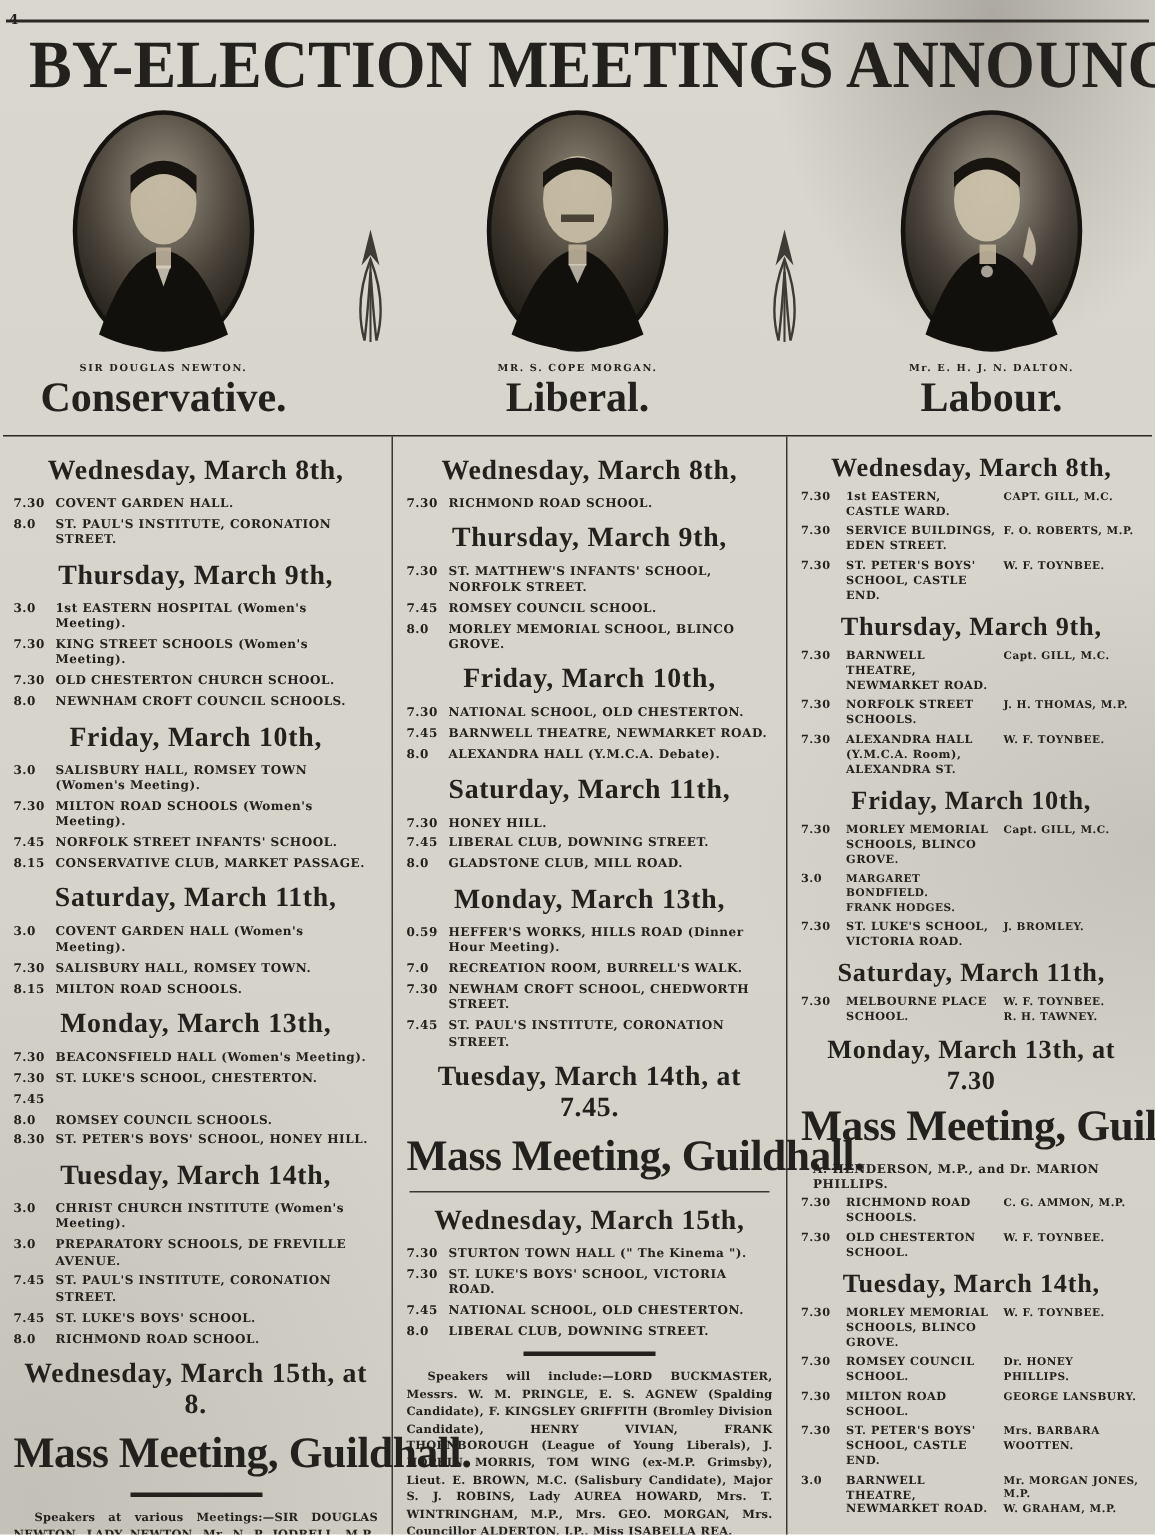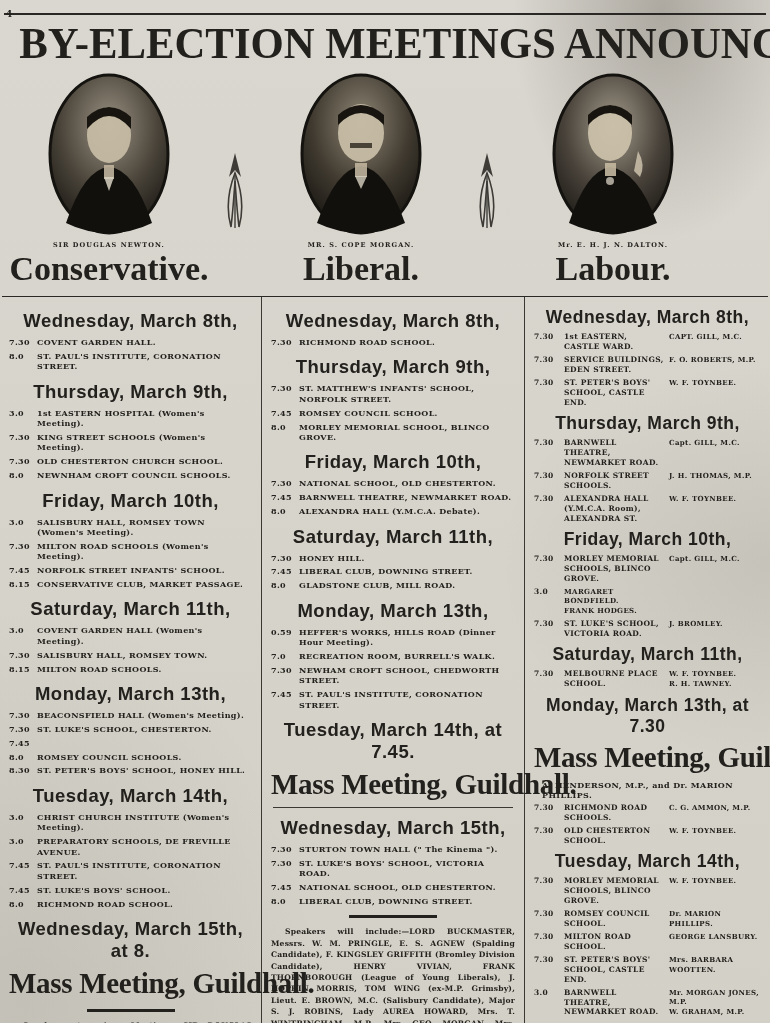--- a/index.html
+++ b/index.html
@@ -13,35 +13,35 @@
       radial-gradient(ellipse at 3% 98%, rgba(55,50,40,.10), transparent 28%),
       linear-gradient(#dad7d0, #d3d0c7);
   }
   .masthead-bar { position:relative; padding-top:8px; }
   .page-number { position:absolute; left:6px; top:9px; font-size:9px; font-weight:bold; }
   .masthead { text-align:center; font-size:8px; font-weight:bold; letter-spacing:1.3px; }
   .top-rule { border:none; border-top:2px solid #2a2824; margin:5px 4px 0 4px; }
   .headline { text-align:center; white-space:nowrap; font-weight:bold; font-size:45px;
     letter-spacing:0px; transform:scaleX(.95); transform-origin:50% 50%; margin-top:2px;
     font-family:"Liberation Serif", serif; }
-  .photo-row { display:flex; align-items:flex-start; justify-content:flex-start; gap:0; margin-top:4px; }
+  .photo-row { display:flex; align-items:flex-start; justify-content:space-between; gap:0; margin-top:4px; }
   .candidate { text-align:center; width:218px; }
   .portrait { display:block; margin:0 auto; }
   .ornament { margin-top:78px; opacity:.85; }
   .cap-name { font-size:6.5px; font-weight:bold; letter-spacing:1.1px; margin-top:6px; }
-  .cap-party { font-size:34px; font-weight:bold; margin-top:1px; font-family:"Liberation Serif", serif; }
+  .cap-party { font-size:28px; font-weight:bold; margin-top:1px; font-family:"Liberation Serif", serif; }
   .mid-rule { border:none; border-top:1.5px solid #2a2824; margin:8px 2px 0 2px; }
 
   .columns { display:grid; grid-template-columns:262px 263px 245px; align-items:stretch; }
   .col { padding:4px 9px 0 9px; }
   .col-conservative { border-right:1px solid #3a3833; }
   .col-liberal { border-right:1px solid #3a3833; }
 
   .date-heading { text-align:center; font-weight:bold; font-size:18.5px; margin:9px 0 5px 0;
-    font-family:Liberation Sans, sans-serif; letter-spacing:.5px; }
+    font-family:Liberation Serif, serif; letter-spacing:.5px; }
   .col-labour .date-heading { font-size:17.5px; margin:6px 0 4px 0; }
   .mass-title { text-align:center; font-weight:bold; font-size:29px; white-space:nowrap;
     margin:1px 0 6px 0; letter-spacing:-.3px; font-family:"Liberation Serif", serif; }
   .col-rule { border-top:1px solid #3a3833; margin:4px 2px 8px 2px; }
   .lead-line { font-size:8px; font-weight:bold; letter-spacing:.4px; margin:0 0 3px 8px; }
 
   .meeting-row { display:grid; grid-template-columns:28px 1fr; font-size:8px; font-weight:bold;
     letter-spacing:.35px; line-height:1.3; margin-bottom:3.5px; }
   .col-labour .meeting-row { grid-template-columns:26px 1fr 92px; column-gap:4px; font-size:7.5px; }
   .m-time { white-space:nowrap; }
@@ -447,21 +447,21 @@
           <div class="m-time">7.30</div>
           <div class="m-venue">MORLEY MEMORIAL SCHOOLS, BLINCO GROVE.</div>
           <div class="m-speaker">
             <div class="sp-line">W. F. TOYNBEE.</div>
           </div>
         </div>
         <div class="meeting-row">
           <div class="m-time">7.30</div>
           <div class="m-venue">ROMSEY COUNCIL SCHOOL.</div>
           <div class="m-speaker">
-            <div class="sp-line">Dr. MARION PHILLIPS.</div>
+            <div class="sp-line">Dr. HONEY PHILLIPS.</div>
           </div>
         </div>
         <div class="meeting-row">
           <div class="m-time">7.30</div>
           <div class="m-venue">MILTON ROAD SCHOOL.</div>
           <div class="m-speaker">
             <div class="sp-line">GEORGE LANSBURY.</div>
           </div>
         </div>
         <div class="meeting-row">

